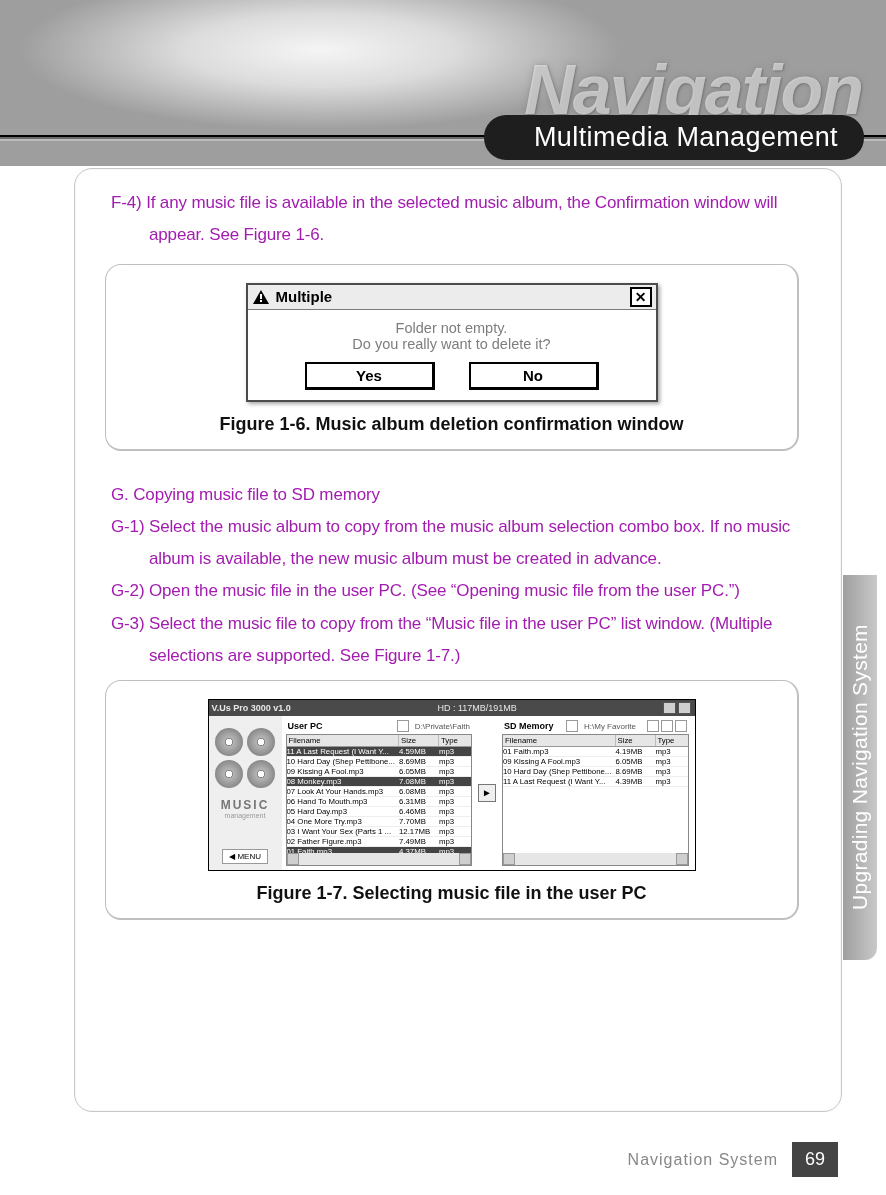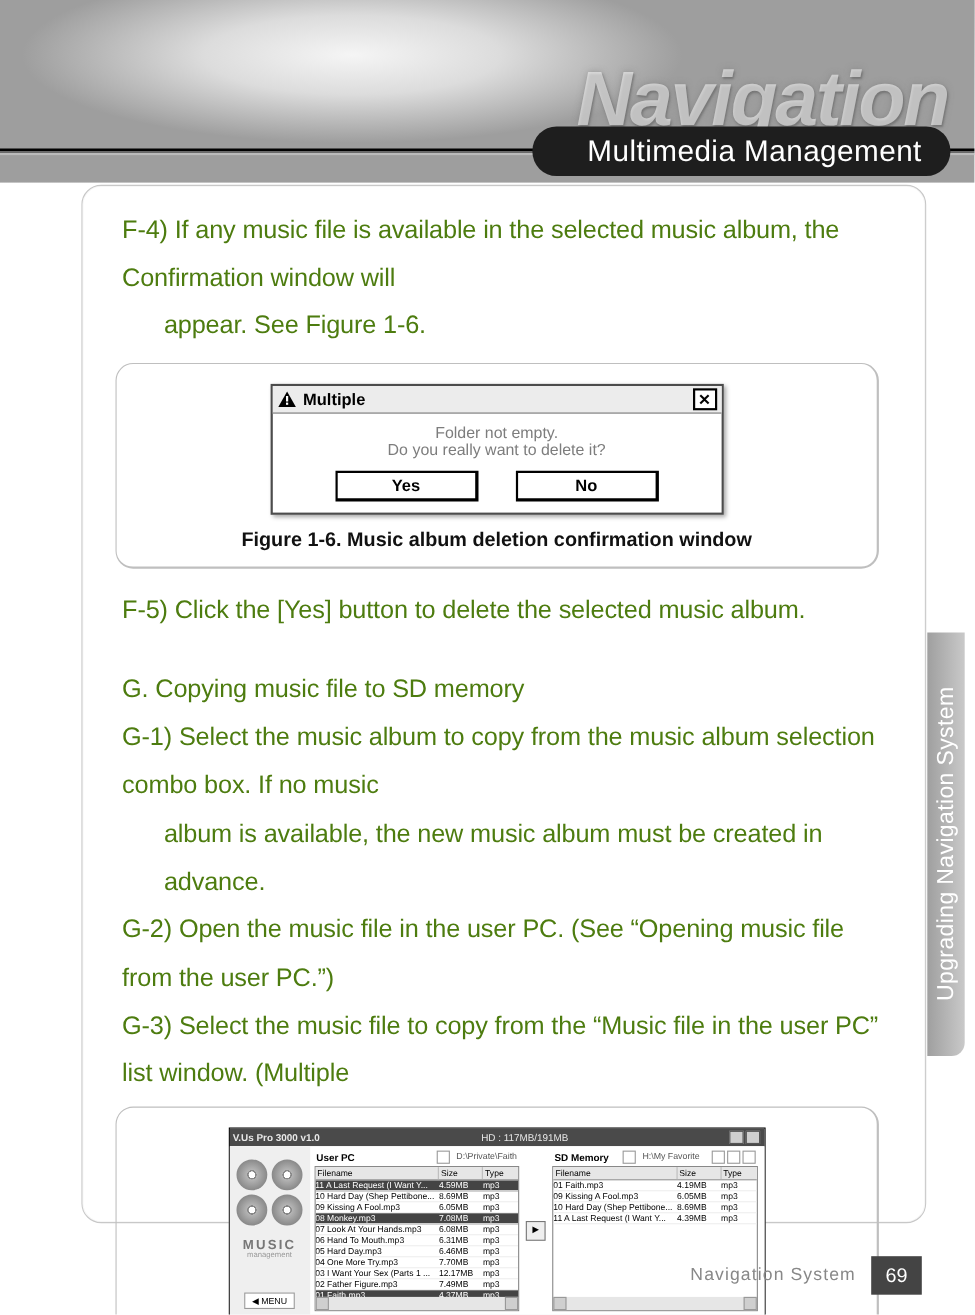--- a/index.html
+++ b/index.html
@@ -11,21 +11,21 @@
     background:
       radial-gradient(ellipse 300px 80px at 320px 50px,#f5f5f5 0%,#dcdcdc 45%,#9e9e9e 100%),
       linear-gradient(to bottom,#6e6e6e 0,#888 25px,#aeaeae 55px,#cfcfcf 95px,#e8e8e8 130px,#fff 166px);}
   .header-rule { position:absolute; left:0; top:135px; width:886px; height:6px;
     background:linear-gradient(to bottom,#000 0,#000 2px,#6a6a6a 2px,#6a6a6a 4px,#bbb 4px,#bbb 6px);}
   .nav-text { position:absolute; right:24px; top:50px; font-family:Arial,sans-serif; font-size:70px; font-weight:bold; font-style:italic; letter-spacing:-2px; color:rgba(255,255,255,0.55); text-shadow:0 0 6px rgba(120,120,120,0.5),1px 1px 2px rgba(60,60,60,0.4);}
   .section-pill { position:absolute; right:22px; top:115px; background:#1e1e1e; color:#fff; border-radius:22px; padding:7px 26px 7px 50px; font-size:27px; font-weight:300; letter-spacing:0.4px;}
 
   
   .content-card { position:absolute; left:74px; top:168px; width:768px; height:944px; border:1px solid #c8c8c8; border-radius:18px; box-shadow:0 0 0 1px rgba(0,0,0,0.03) inset; padding:18px 36px 16px 36px;}
-  .body-text { font-size:23px; line-height:1.9; font-weight:300; color:#4d7c0f; letter-spacing:-0.15px;}
+  .body-text { font-size:17px; line-height:1.9; font-weight:300; color:#a21caf; letter-spacing:-0.15px;}
   .indent { padding-left:38px; }
 
   
   .figure-box { border:1px solid #bfbfbf; border-bottom-width:2px; border-right-width:2px; border-radius:16px; margin:12px 6px 12px -6px; padding:18px 18px 14px 18px;}
   .figure-caption { text-align:center; font-family:Arial,sans-serif; font-weight:bold; font-size:18px; color:#111; margin-top:12px;}
 
   
   .confirm-window { width:412px; margin:0 auto; border:2px solid #4c4c4c; background:#fff; box-shadow:2px 2px 4px rgba(0,0,0,0.35);}
   .confirm-title { background:#ececec; border-bottom:1px solid #7a7a7a; display:flex; align-items:center; padding:2px 4px;}
   .confirm-title svg { margin-right:6px;}
@@ -108,27 +108,27 @@
         <div>Do you really want to delete it?</div>
       </div>
       <div class="confirm-btns">
         <div class="confirm-btn">Yes</div>
         <div class="confirm-btn">No</div>
       </div>
     </div>
     <div class="figure-caption">Figure 1-6. Music album deletion confirmation window</div>
   </div>
 
-  <div class="body-text" style="margin-top:16px;">F-5) Click the [Yes] button to delete the selected music album.</div>
 
   <div class="body-text" style="margin-top:28px;">G. Copying music file to SD memory</div>
   <div class="body-text">G-1) Select the music album to copy from the music album selection combo box. If no music</div>
   <div class="body-text indent">album is available, the new music album must be created in advance.</div>
   <div class="body-text">G-2) Open the music file in the user PC. (See “Opening music file from the user PC.”)</div>
   <div class="body-text">G-3) Select the music file to copy from the “Music file in the user PC” list window. (Multiple</div>
+  <div class="body-text indent">selections are supported. See Figure 1-7.)</div>
 
   <div class="figure-box" style="margin-top:8px;">
     <div class="app-shot">
       <div class="app-title">
         <span class="brand">V.Us Pro 3000  v1.0</span>
         <span class="hd">HD :       117MB/191MB</span>
         <span class="winbtns">
             <span></span>
             <span></span>
           </span>

